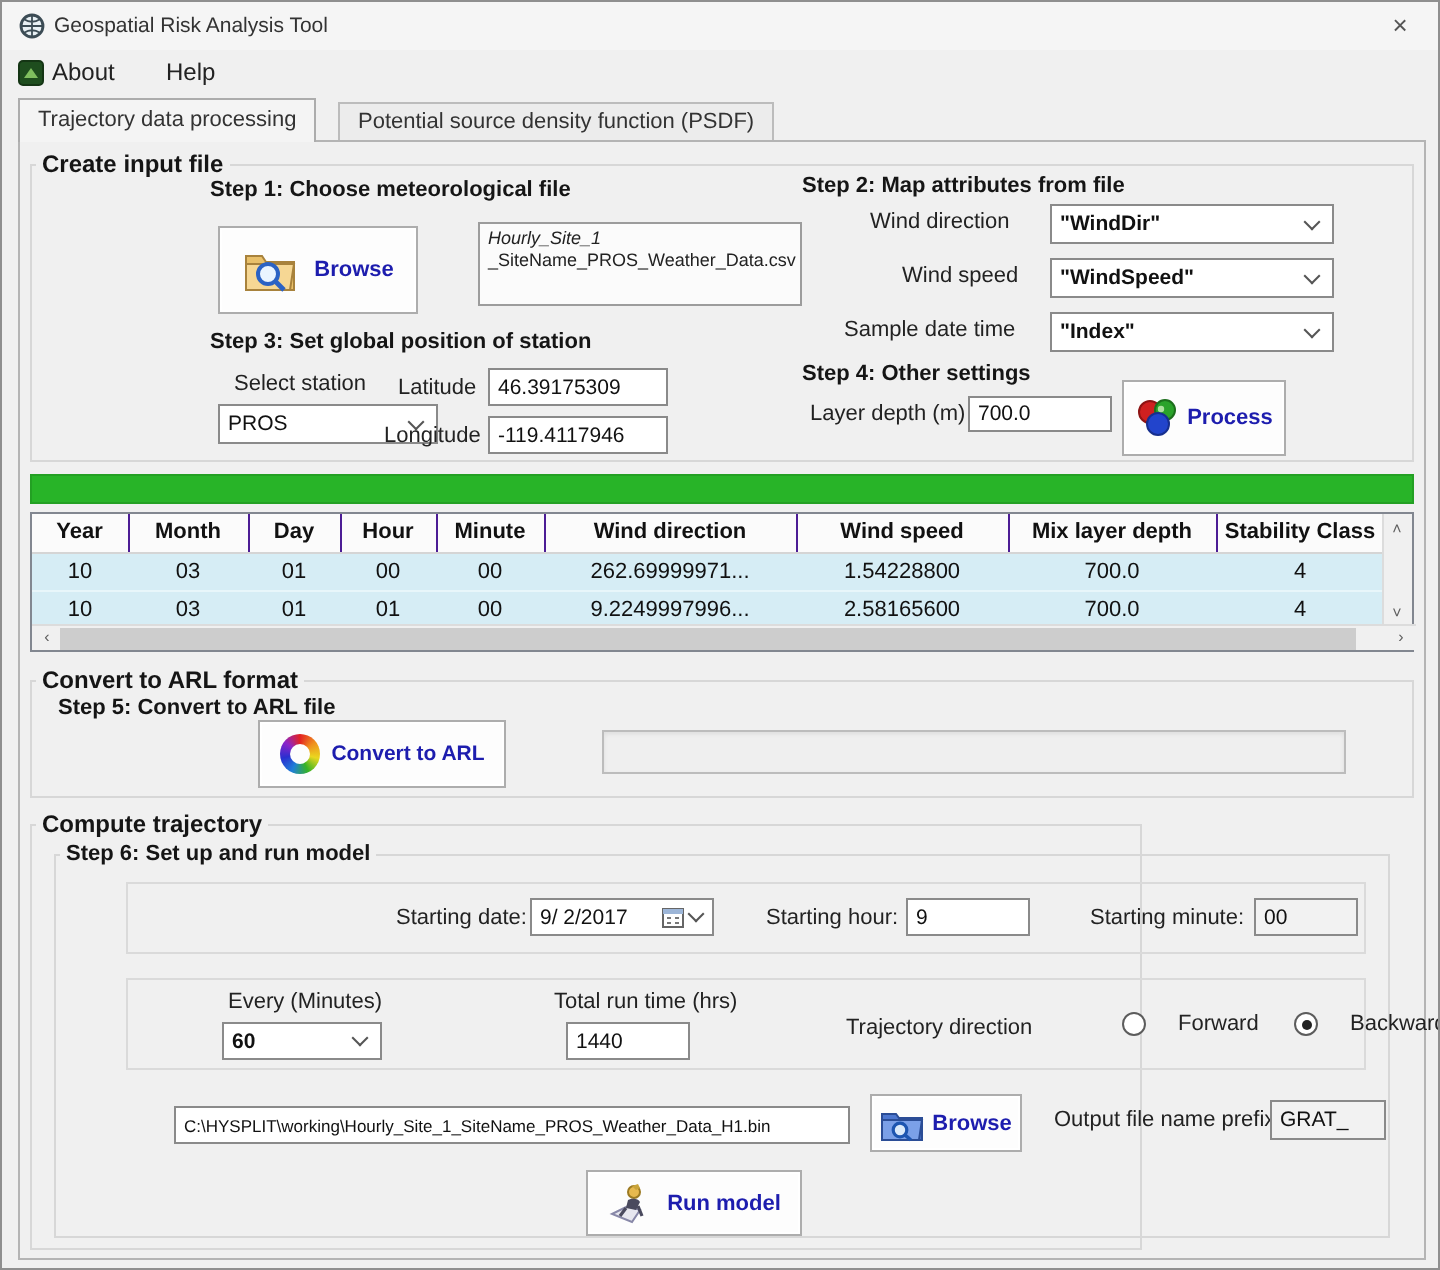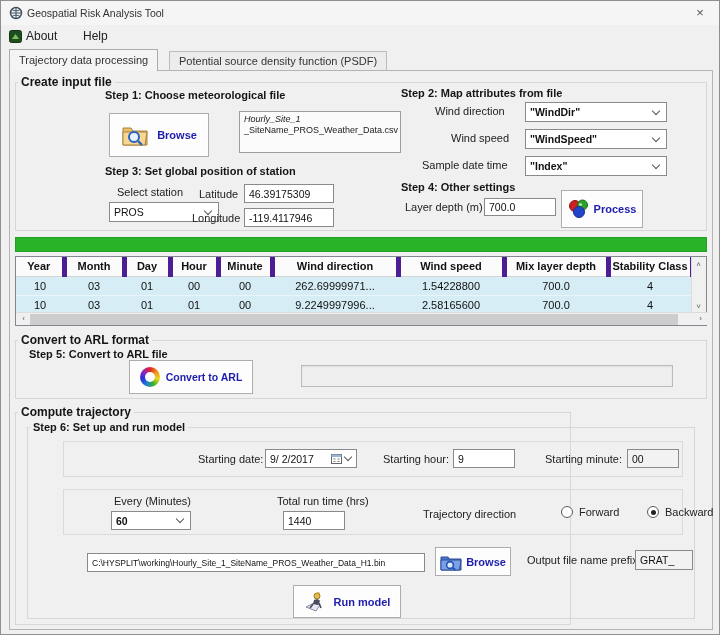--- a/index.html
+++ b/index.html
@@ -47,32 +47,32 @@
     transform:rotate(45deg); margin-right:3px; margin-top:-3px; flex:0 0 auto; }
   .grayfield { background:#f2f2f2; }
   
   .pb-green { background:#28b428; border:1px solid #23a023; }
   .pb-empty { background:#efefef; border:1px solid #bcbcbc; box-shadow:inset 0 1px 2px #ddd; }
   
   .table-wrap { left:14px; top:255px; width:692px; height:70px; background:#fff;
     border:1px solid #828790; }
   table.data { border-collapse:collapse; table-layout:fixed; width:676px; }
   table.data th { font-size:11px; font-weight:bold; color:#111; background:#fbfbfb;
-    border-right:5px solid #4c1d95; border-bottom:1px solid #d5d5d5; height:19px; text-align:center; }
+    border-right:1px solid #4c1d95; border-bottom:1px solid #d5d5d5; height:19px; text-align:center; }
   table.data td { font-size:11px; color:#111; background:#d6edf5; height:19px;
     text-align:center; border-bottom:1px solid #e8f6fa; }
   .vscroll { position:absolute; right:0; top:0; width:15px; height:57px; background:#f0f0f0;
     border-left:1px solid #dcdcdc; }
   .hscroll { position:absolute; left:0; bottom:0; width:692px; height:13px; background:#f0f0f0;
     border-top:1px solid #dcdcdc; }
   .hthumb { position:absolute; left:14px; top:1px; width:648px; height:11px; background:#cdcdcd; }
   .sarrow { position:absolute; font-size:8px; color:#606060; line-height:11px; cursor:pointer;
     width:13px; text-align:center; }
   
-  .radio { display:flex; align-items:center; gap:6px; cursor:pointer;padding-left:42px; }
+  .radio { display:flex; align-items:center; gap:16px; cursor:pointer;padding-left:42px; }
   .radio .ring { width:12px; height:12px; border-radius:50%; border:1px solid #5c5c5c;
     background:#fff; position:relative; flex:0 0 auto; }
   .radio.sel .ring::after { content:""; position:absolute; left:2.5px; top:2.5px;
     width:5px; height:5px; border-radius:50%; background:#222; }
   
   .ring-icon { width:20px; height:20px; border-radius:50%;
     background:conic-gradient(#e32222,#ef8f1e,#ead71f,#36b326,#1f7fd8,#2a2fd0,#8c25c9,#e32222);
     position:relative; flex:0 0 auto; }
   .ring-icon::after { content:""; position:absolute; left:5px; top:5px; width:10px; height:10px;
     border-radius:50%; background:#fdfdfd; }

